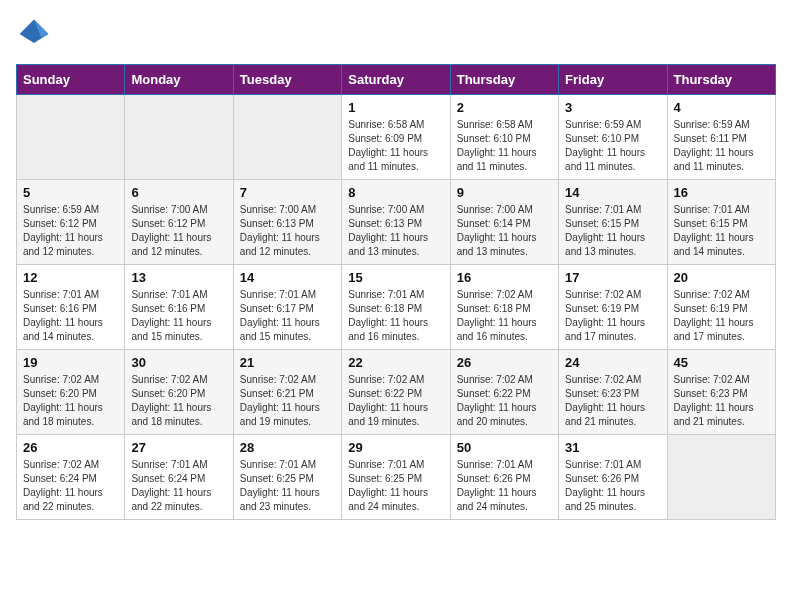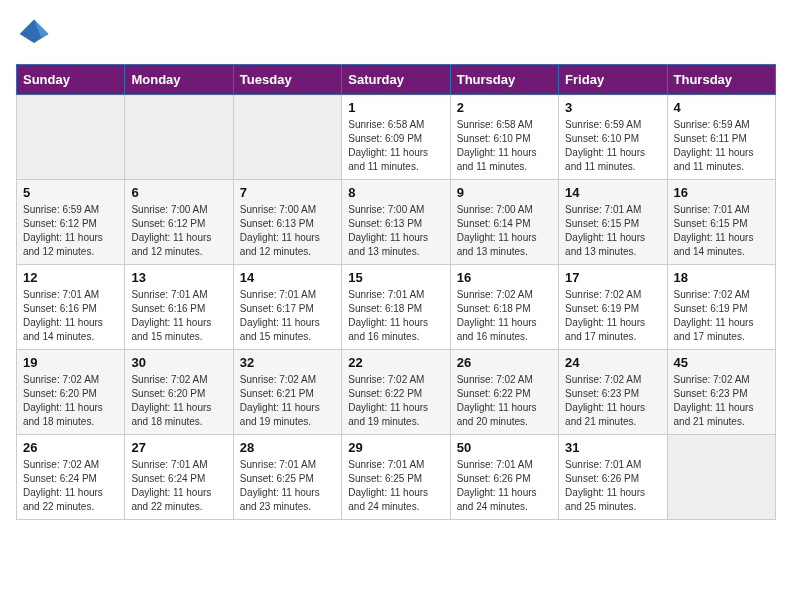--- a/index.html
+++ b/index.html
@@ -221,41 +221,41 @@
 Sunset: 6:18 PM
 Daylight: 11 hours and 16 minutes.</div>
         </td>
         <td>
           <div class="day-num">17</div>
           <div class="day-info" style="white-space: pre-line;">Sunrise: 7:02 AM
 Sunset: 6:19 PM
 Daylight: 11 hours and 17 minutes.</div>
         </td>
         <td>
-          <div class="day-num">18</div>
+          <div class="day-num">20</div>
           <div class="day-info" style="white-space: pre-line;">Sunrise: 7:02 AM
 Sunset: 6:19 PM
 Daylight: 11 hours and 17 minutes.</div>
         </td>
       </tr>
       <tr>
         <td>
           <div class="day-num">19</div>
           <div class="day-info" style="white-space: pre-line;">Sunrise: 7:02 AM
 Sunset: 6:20 PM
 Daylight: 11 hours and 18 minutes.</div>
         </td>
         <td>
           <div class="day-num">30</div>
           <div class="day-info" style="white-space: pre-line;">Sunrise: 7:02 AM
 Sunset: 6:20 PM
 Daylight: 11 hours and 18 minutes.</div>
         </td>
         <td>
-          <div class="day-num">32</div>
+          <div class="day-num">21</div>
           <div class="day-info" style="white-space: pre-line;">Sunrise: 7:02 AM
 Sunset: 6:21 PM
 Daylight: 11 hours and 19 minutes.</div>
         </td>
         <td>
           <div class="day-num">22</div>
           <div class="day-info" style="white-space: pre-line;">Sunrise: 7:02 AM
 Sunset: 6:22 PM
 Daylight: 11 hours and 19 minutes.</div>
         </td>

